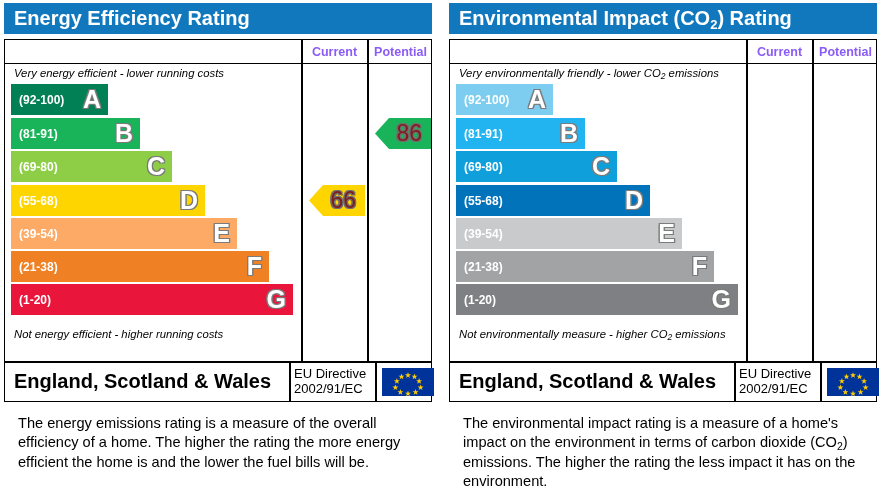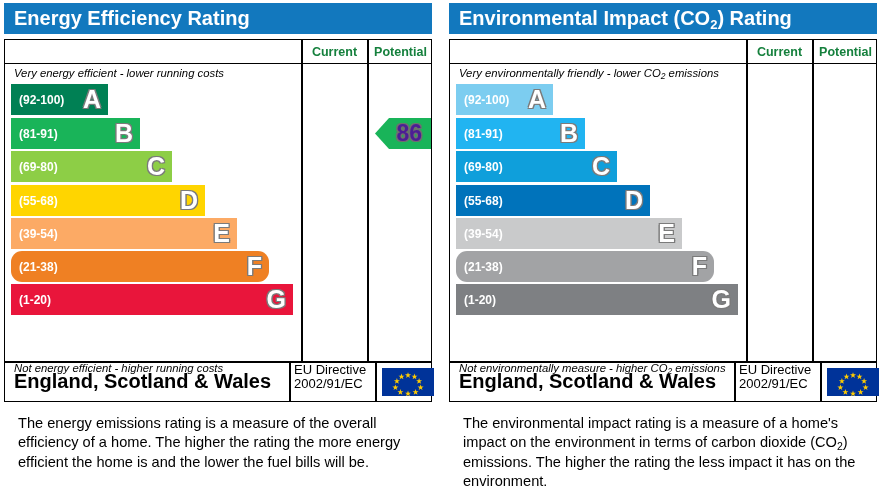--- a/index.html
+++ b/index.html
@@ -41,34 +41,34 @@
   .vline.a { left: 296px; height: 323px; }
   .vline.b { left: 362px; height: 323px; }
 
   
   .hdrrow {
     position: absolute; left: 0; top: 0; width: 100%; height: 24px;
     border-bottom: 1.6px solid #000;
   }
   .hdrcell {
     position: absolute; top: 0; height: 100%;
-    font-size: 12.5px; font-weight: bold; color: #15803d;
+    font-size: 12.5px; font-weight: bold; color: #8b5cf6;
     line-height: 24px; text-align: center;
   }
   .hdrcell.cur { left: 297px; width: 65px; }
   .hdrcell.pot { left: 363px; width: 65px; }
 
   
   .caption {
     position: absolute; left: 9px;
     font-size: 11.3px; font-style: italic; color: #000;
     white-space: nowrap;
   }
   .caption.top { top: 27px; }
-  .caption.bot { top: 322px; }
+  .caption.bot { top: 288px; }
   .caption sub { font-size: 8.5px; vertical-align: baseline; position: relative; top: 2px; }
 
   
   .hrule {
     position: absolute; left: 0; top: 321px; width: 100%;
     height: 1.6px; background: #000;
   }
 
   
   .bar {
@@ -89,31 +89,31 @@
     text-shadow:
       -1.3px -1.3px 0 #7b7b7b, 1.3px -1.3px 0 #7b7b7b,
       -1.3px  1.3px 0 #7b7b7b, 1.3px  1.3px 0 #7b7b7b;
     line-height: 1;
   }
   .bar.r1 { top: 44px; }
   .bar.r2 { top: 78px; }
   .bar.r3 { top: 111px; }
   .bar.r4 { top: 145px; padding-left: 11px; }
   .bar.r5 { top: 178px; }
-  .bar.r6 { top: 211px; border-radius: 11px; }
+  .bar.r6 { top: 211px; }
   .bar.r7 { top: 244px; }
 
   
   .arrow {
     position: absolute; height: 31px;
     clip-path: polygon(14px 0, 100% 0, 100% 100%, 14px 100%, 0 50%);
     display: flex; align-items: center; justify-content: flex-end;
   }
   .arrow span {
-    font-size: 23px; font-weight: bold; color: #4c1d95;
+    font-size: 23px; font-weight: normal; color: #7f1d1d;
     padding-right: 9px; line-height: 1;
     text-shadow:
       -1.3px -1.3px 0 #6f6f6f, 1.3px -1.3px 0 #6f6f6f,
       -1.3px  1.3px 0 #6f6f6f, 1.3px  1.3px 0 #6f6f6f;
     padding-left: 24px;
   }
   .arrow.cur { left: 304px; width: 56px; }
   .arrow.pot { left: 370px; width: 56px; }
 
   
@@ -123,21 +123,21 @@
   }
   .f-country {
     position: absolute; left: 9px; top: 0; height: 100%;
     display: flex; align-items: center;
     font-size: 20px; font-weight: bold; color: #000;
     white-space: nowrap;
   }
   .f-dirline { position: absolute; left: 284px; top: 0; width: 1.6px; height: 100%; background: #000; }
   .f-dir {
     position: absolute; left: 289px; top: 0; height: 100%;
-    display: flex; flex-direction: column; justify-content: flex-start;
+    display: flex; flex-direction: column; justify-content: center;
     font-size: 13px; color: #000; line-height: 1.14;
   }
   .f-flagline { position: absolute; left: 370px; top: 0; width: 1.6px; height: 100%; background: #000; }
   .euflag {
     position: absolute; left: 377px; top: 5px;
     width: 52px; height: 28px; background: #003399;
   }
 
   
   .desc {
@@ -192,20 +192,23 @@
       </div>
       <div class="bar r6" id="L-bar-5" style="width: 258px; background: rgb(239, 128, 35);">
         <span class="rng">(21-38)</span>
         <span class="ltr">F</span>
       </div>
       <div class="bar r7" id="L-bar-6" style="width: 282px; background: rgb(233, 21, 59);">
         <span class="rng">(1-20)</span>
         <span class="ltr">G</span>
       </div>
 
+      <div class="arrow cur r4" style="top: 145px; background: rgb(255, 213, 0);" id="L-arrow-cur">
+        <span>66</span>
+      </div>
 
       <div class="arrow pot r2" style="top: 78px; background: rgb(25, 180, 89);" id="L-arrow-pot">
         <span>86</span>
       </div>
 
       <div class="caption bot">Not energy efficient - higher running costs</div>
 
       <div class="hrule"></div>
 
       <div class="footer">

